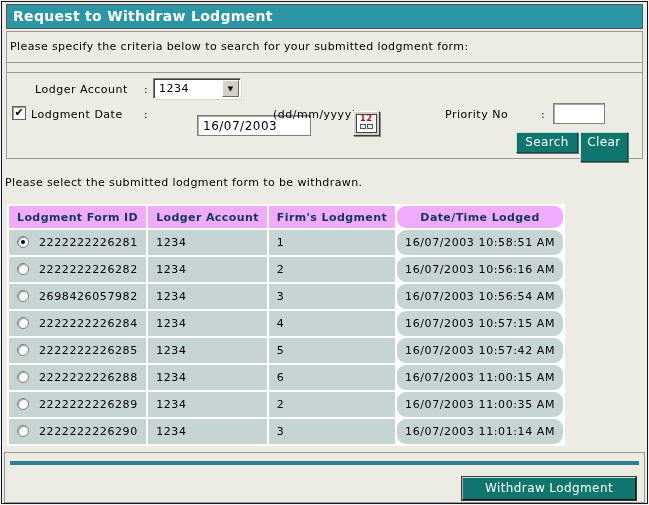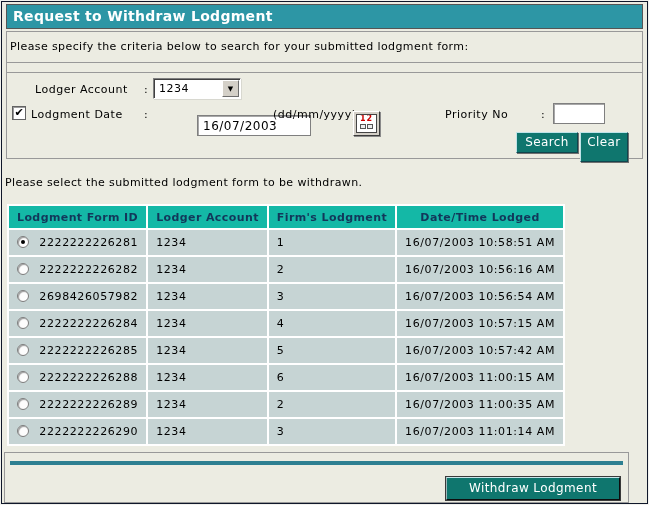--- a/index.html
+++ b/index.html
@@ -122,62 +122,62 @@
     position:absolute; left:3px; top:174px;
     font-size:11px; letter-spacing:0.4px; color:#000;
   }
   
   .results-table {
     position:absolute; left:5px; top:202px;
     border-spacing:2px;
     background:#ffffff;
   }
   .results-table th {
-    background:#14b8a6;
+    background:#f0abfc;
     color:#12375a;
     font-size:11px; font-weight:bold;
     letter-spacing:0.4px;
     height:22px;
     padding:0 8px;
     text-align:center;
     white-space:nowrap;
   }
   .results-table td {
     background:#c6d4d4;
     font-size:11px;
     letter-spacing:0.6px;
     height:25px;
     padding:0 8px;
     white-space:nowrap;
   }
-  .col-id  { width:128px;text-align:right; }
+  .col-id  { width:128px; }
   .col-acc { width:105px; }
   .col-ref { width:104px; }
-  .col-dt  { width:158px; }
+  .col-dt  { width:158px;border-radius:9px; }
   .radio {
     display:inline-block;
     width:12px; height:12px;
     border-radius:50%;
     background:#fdfdfd;
     border:1px solid #7c7c7c;
     box-shadow:inset 1px 1px 1px #9e9e9e;
     vertical-align:-2px;
     margin-right:10px;
     position:relative;
   }
   .radio.checked::after {
     content:"";
     position:absolute; left:3px; top:3px;
     width:4px; height:4px;
     border-radius:50%;
     background:#000;
   }
   
   .footer-box {
-    position:absolute; left:2px; right:18px; top:450px; height:51px;
+    position:absolute; left:2px; right:2px; top:450px; height:51px;
     border:1px solid #999999;
   }
   .footer-rule {
     position:absolute; left:5px; right:5px; top:8px; height:4px;
     background:#2d7f91;
   }
   .btn-withdraw {
     right:8px; top:24px; width:174px; height:23px; line-height:21px;
     border-color:#c7e6ea #0d0d0d #0d0d0d #9fb7ba;
     box-shadow:0 0 0 1px #3a3a3a;

